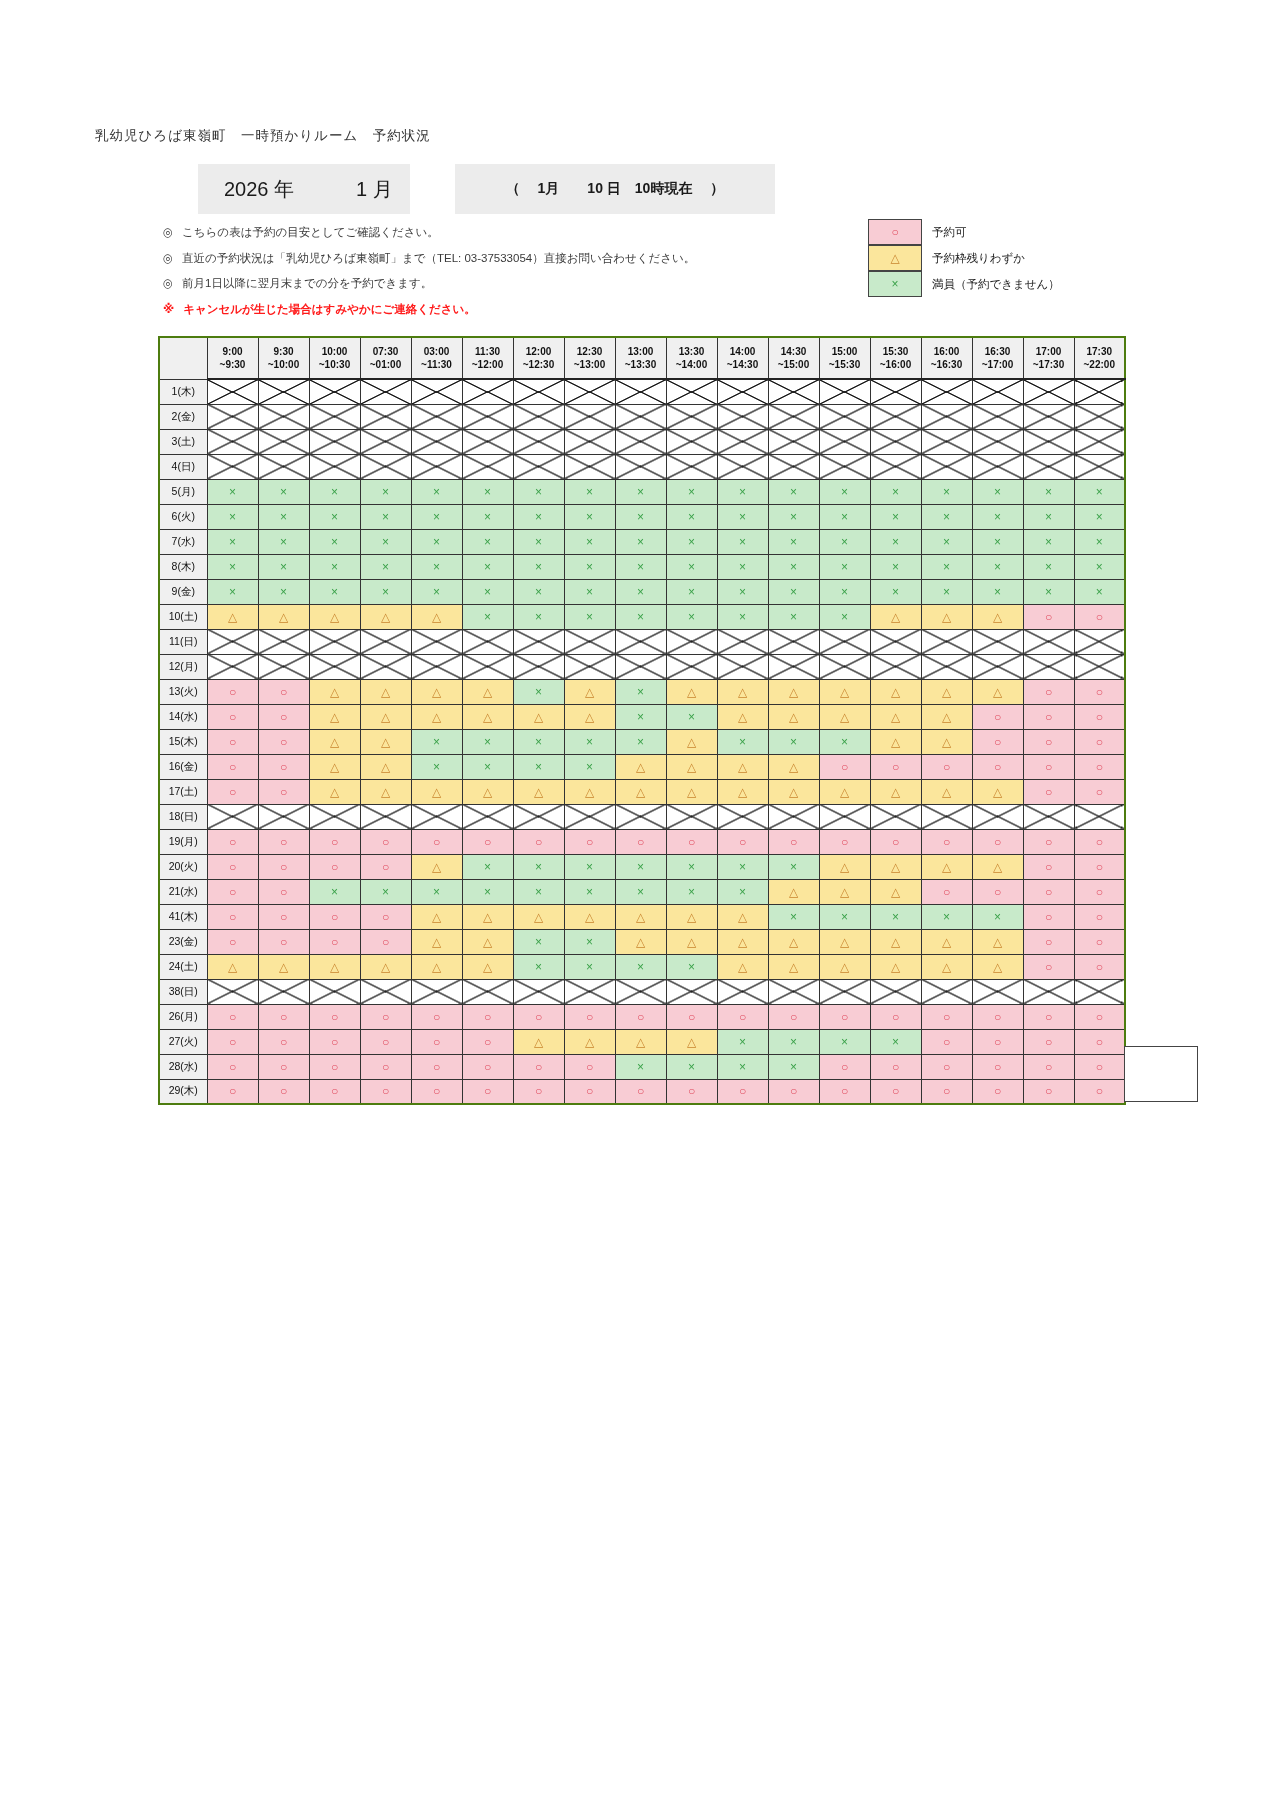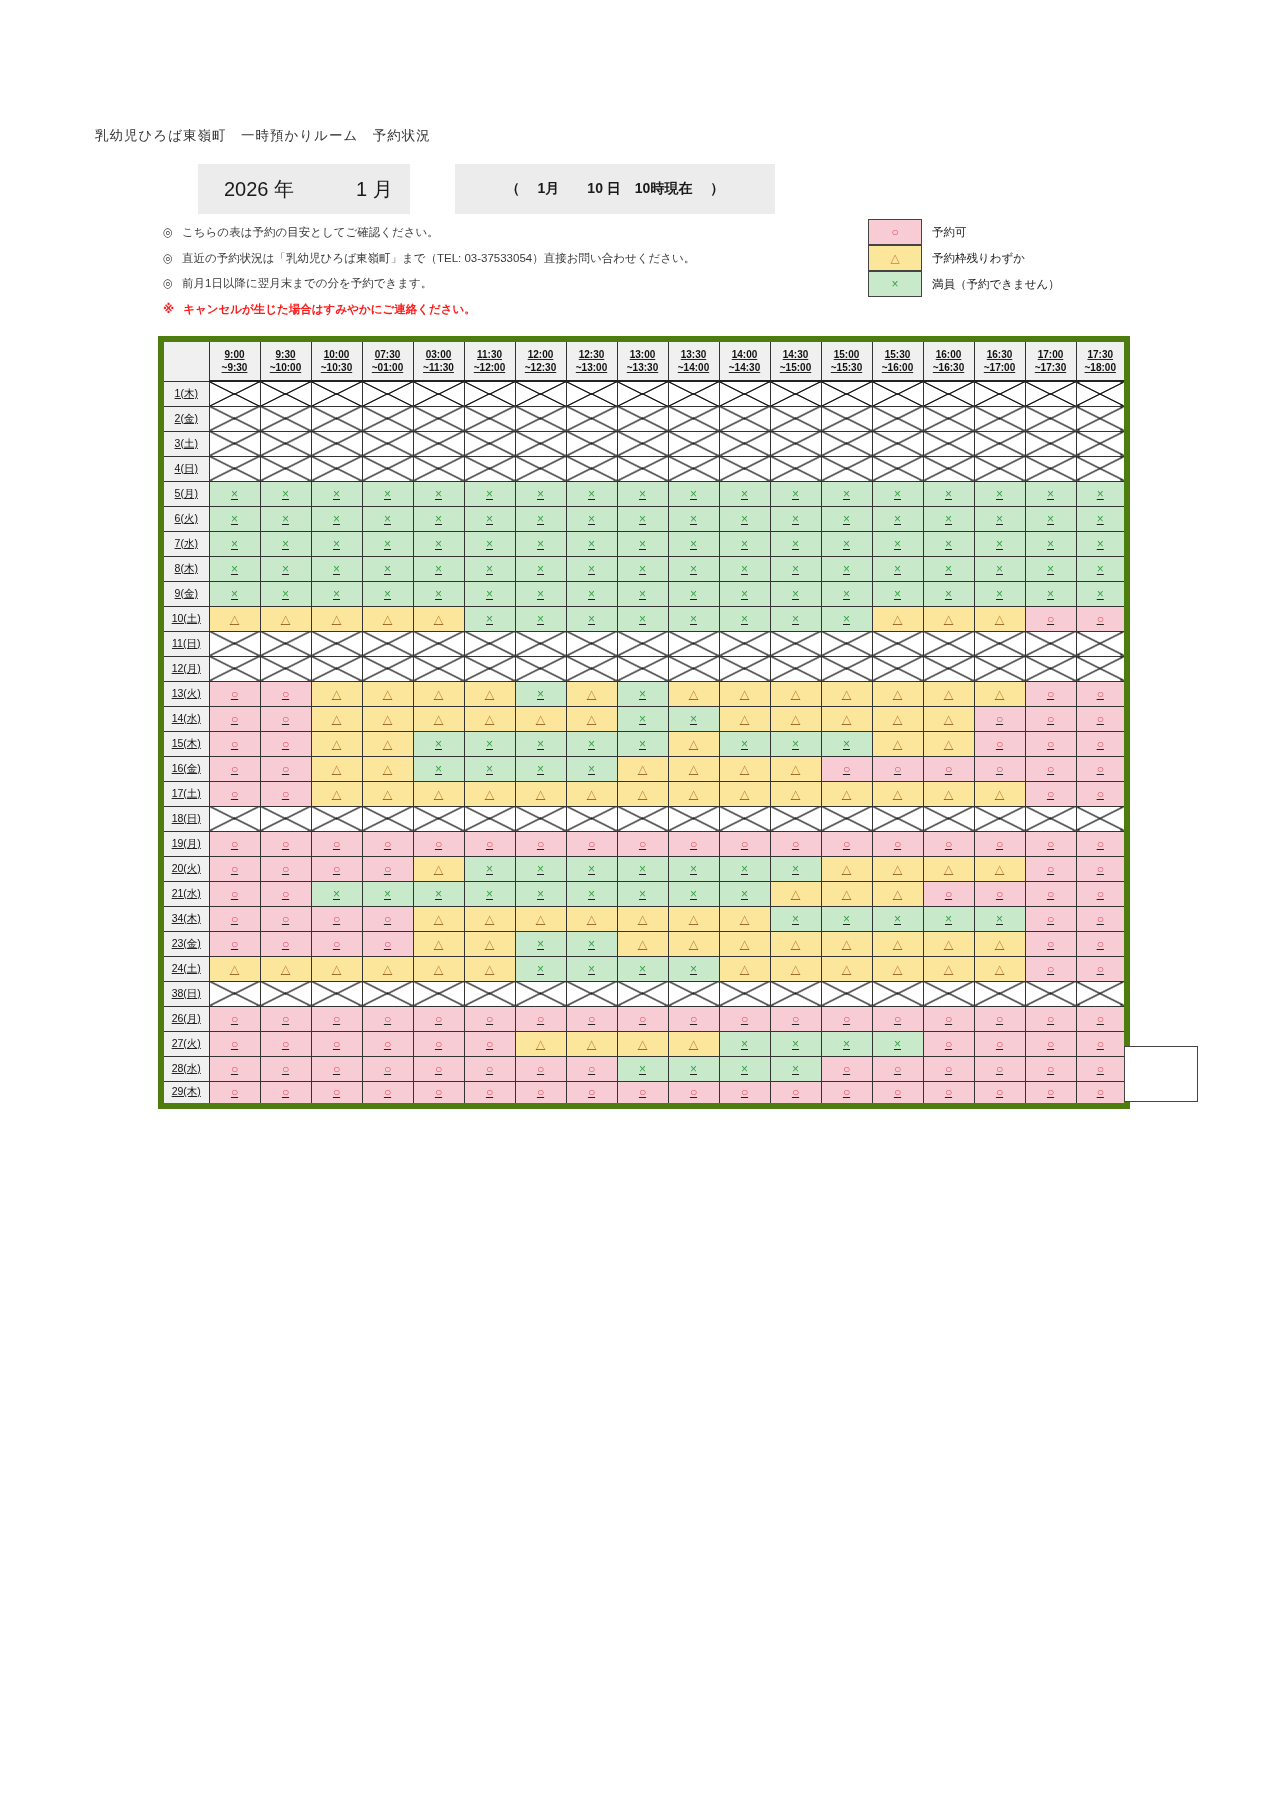--- a/index.html
+++ b/index.html
@@ -18,21 +18,21 @@
   .note .marker{margin-right:9px;}
   .note.red{color:#ff1a1a;font-weight:bold;margin-top:2px;}
 
   .legend{position:absolute;left:868px;top:219px;}
   .legend-row{display:flex;align-items:center;height:26px;}
   .legend-swatch{width:54px;height:26px;box-sizing:border-box;border:1px solid #444;
                  display:flex;align-items:center;justify-content:center;font-size:12px;margin-top:-1px;}
   .legend-label{margin-left:10px;font-size:11.5px;color:#222;}
 
   table.resv{position:absolute;left:158px;top:336px;border-collapse:collapse;table-layout:fixed;
-             border:6px solid #4d7c0f;text-decoration:underline;}
+             border:2px solid #4d7c0f;}
   .resv th,.resv td{border:1px solid #333;padding:0;text-align:center;vertical-align:middle;box-sizing:border-box;}
   .resv th.corner{width:48px;background:#f0f0f0;}
   .resv th.time{width:51px;height:42px;background:#f0f0f0;font-size:10px;font-weight:bold;color:#111;
                 line-height:13px;border-bottom:2px solid #222;}
   .resv td{height:25px;font-size:12px;}
   .resv td.day{background:#f0f0f0;font-size:10.5px;color:#111;}
   .resv td.closed{background:
       linear-gradient(to top right,transparent calc(50% - 0.7px),#222 calc(50% - 0.7px),#222 calc(50% + 0.7px),transparent calc(50% + 0.7px)),
       linear-gradient(to bottom right,transparent calc(50% - 0.7px),#222 calc(50% - 0.7px),#222 calc(50% + 0.7px),transparent calc(50% + 0.7px));}
 
@@ -161,21 +161,21 @@
           <th class="time">
             <div>16:30</div>
             <div>~17:00</div>
           </th>
           <th class="time">
             <div>17:00</div>
             <div>~17:30</div>
           </th>
           <th class="time">
             <div>17:30</div>
-            <div>~18:00</div>
+            <div>~22:00</div>
           </th>
         </tr>
       </thead>
       <tbody>
         <tr>
           <td class="day">1(木)</td>
           <td class="closed"></td>
           <td class="closed"></td>
           <td class="closed"></td>
           <td class="closed"></td>
@@ -608,21 +608,21 @@
           <td class="cell" style="background:#c8eaca;color:#3ba24a">×</td>
           <td class="cell" style="background:#fbe69c;color:#c9852f">△</td>
           <td class="cell" style="background:#fbe69c;color:#c9852f">△</td>
           <td class="cell" style="background:#fbe69c;color:#c9852f">△</td>
           <td class="cell" style="background:#f8ccd4;color:#e04a5e">○</td>
           <td class="cell" style="background:#f8ccd4;color:#e04a5e">○</td>
           <td class="cell" style="background:#f8ccd4;color:#e04a5e">○</td>
           <td class="cell" style="background:#f8ccd4;color:#e04a5e">○</td>
         </tr>
         <tr>
-          <td class="day">34(木)</td>
+          <td class="day">41(木)</td>
           <td class="cell" style="background:#f8ccd4;color:#e04a5e">○</td>
           <td class="cell" style="background:#f8ccd4;color:#e04a5e">○</td>
           <td class="cell" style="background:#f8ccd4;color:#e04a5e">○</td>
           <td class="cell" style="background:#f8ccd4;color:#e04a5e">○</td>
           <td class="cell" style="background:#fbe69c;color:#c9852f">△</td>
           <td class="cell" style="background:#fbe69c;color:#c9852f">△</td>
           <td class="cell" style="background:#fbe69c;color:#c9852f">△</td>
           <td class="cell" style="background:#fbe69c;color:#c9852f">△</td>
           <td class="cell" style="background:#fbe69c;color:#c9852f">△</td>
           <td class="cell" style="background:#fbe69c;color:#c9852f">△</td>

